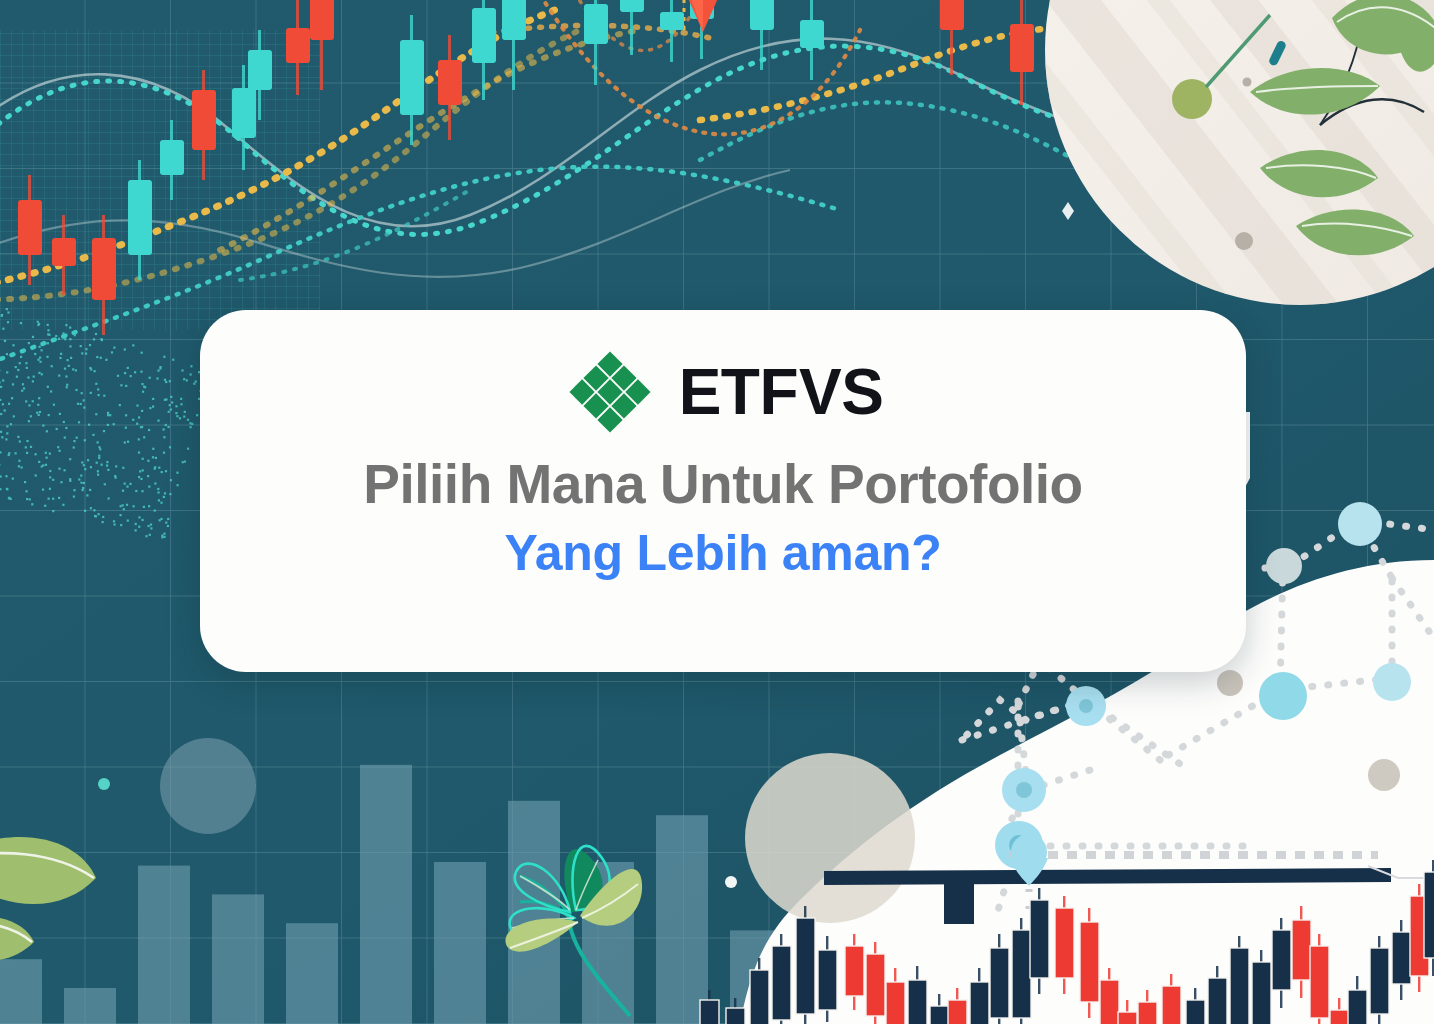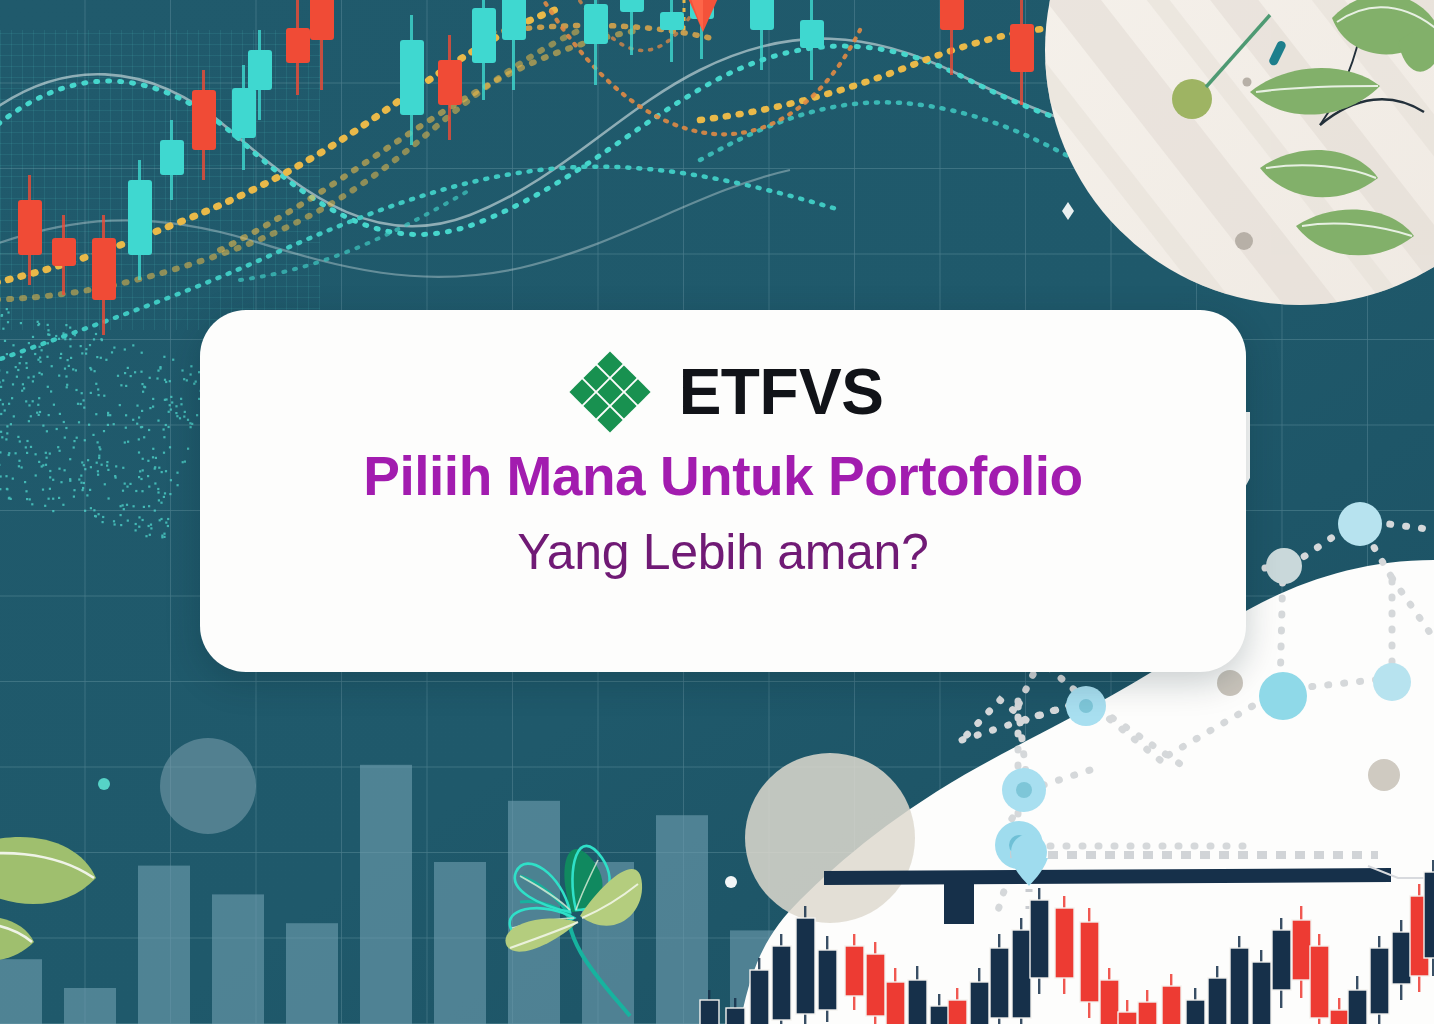--- a/index.html
+++ b/index.html
@@ -34,25 +34,25 @@
   #brand-mark{width:94px;height:94px;flex:0 0 auto;}
   #headline{
     font-size:64px;letter-spacing:-.5px;line-height:1;color:#111318;
     white-space:nowrap;display:flex;align-items:baseline;gap:1px;
   }
   #headline .etf{font-weight:bold;}
   #headline .vs{font-weight:bold;}
   #headline .saham{font-weight:bold;}
 
   #sub1{
-    margin-top:8px;font-size:55px;font-weight:bold;color:#a21caf;
+    margin-top:16px;font-size:55px;font-weight:bold;color:#737373;
     line-height:1.05;white-space:nowrap;letter-spacing:-.5px;
   }
   #sub2{
-    margin-top:19px;font-size:50px;font-weight:normal;color:#701a75;
+    margin-top:12px;font-size:50px;font-weight:bold;color:#3b82f6;
     line-height:1.1;white-space:nowrap;letter-spacing:-.3px;
   }
 </style>
 </head>
 <body>
 
 <div id="stage">
 
   <svg class="layer" viewBox="0 0 1434 1024">
     <defs>

